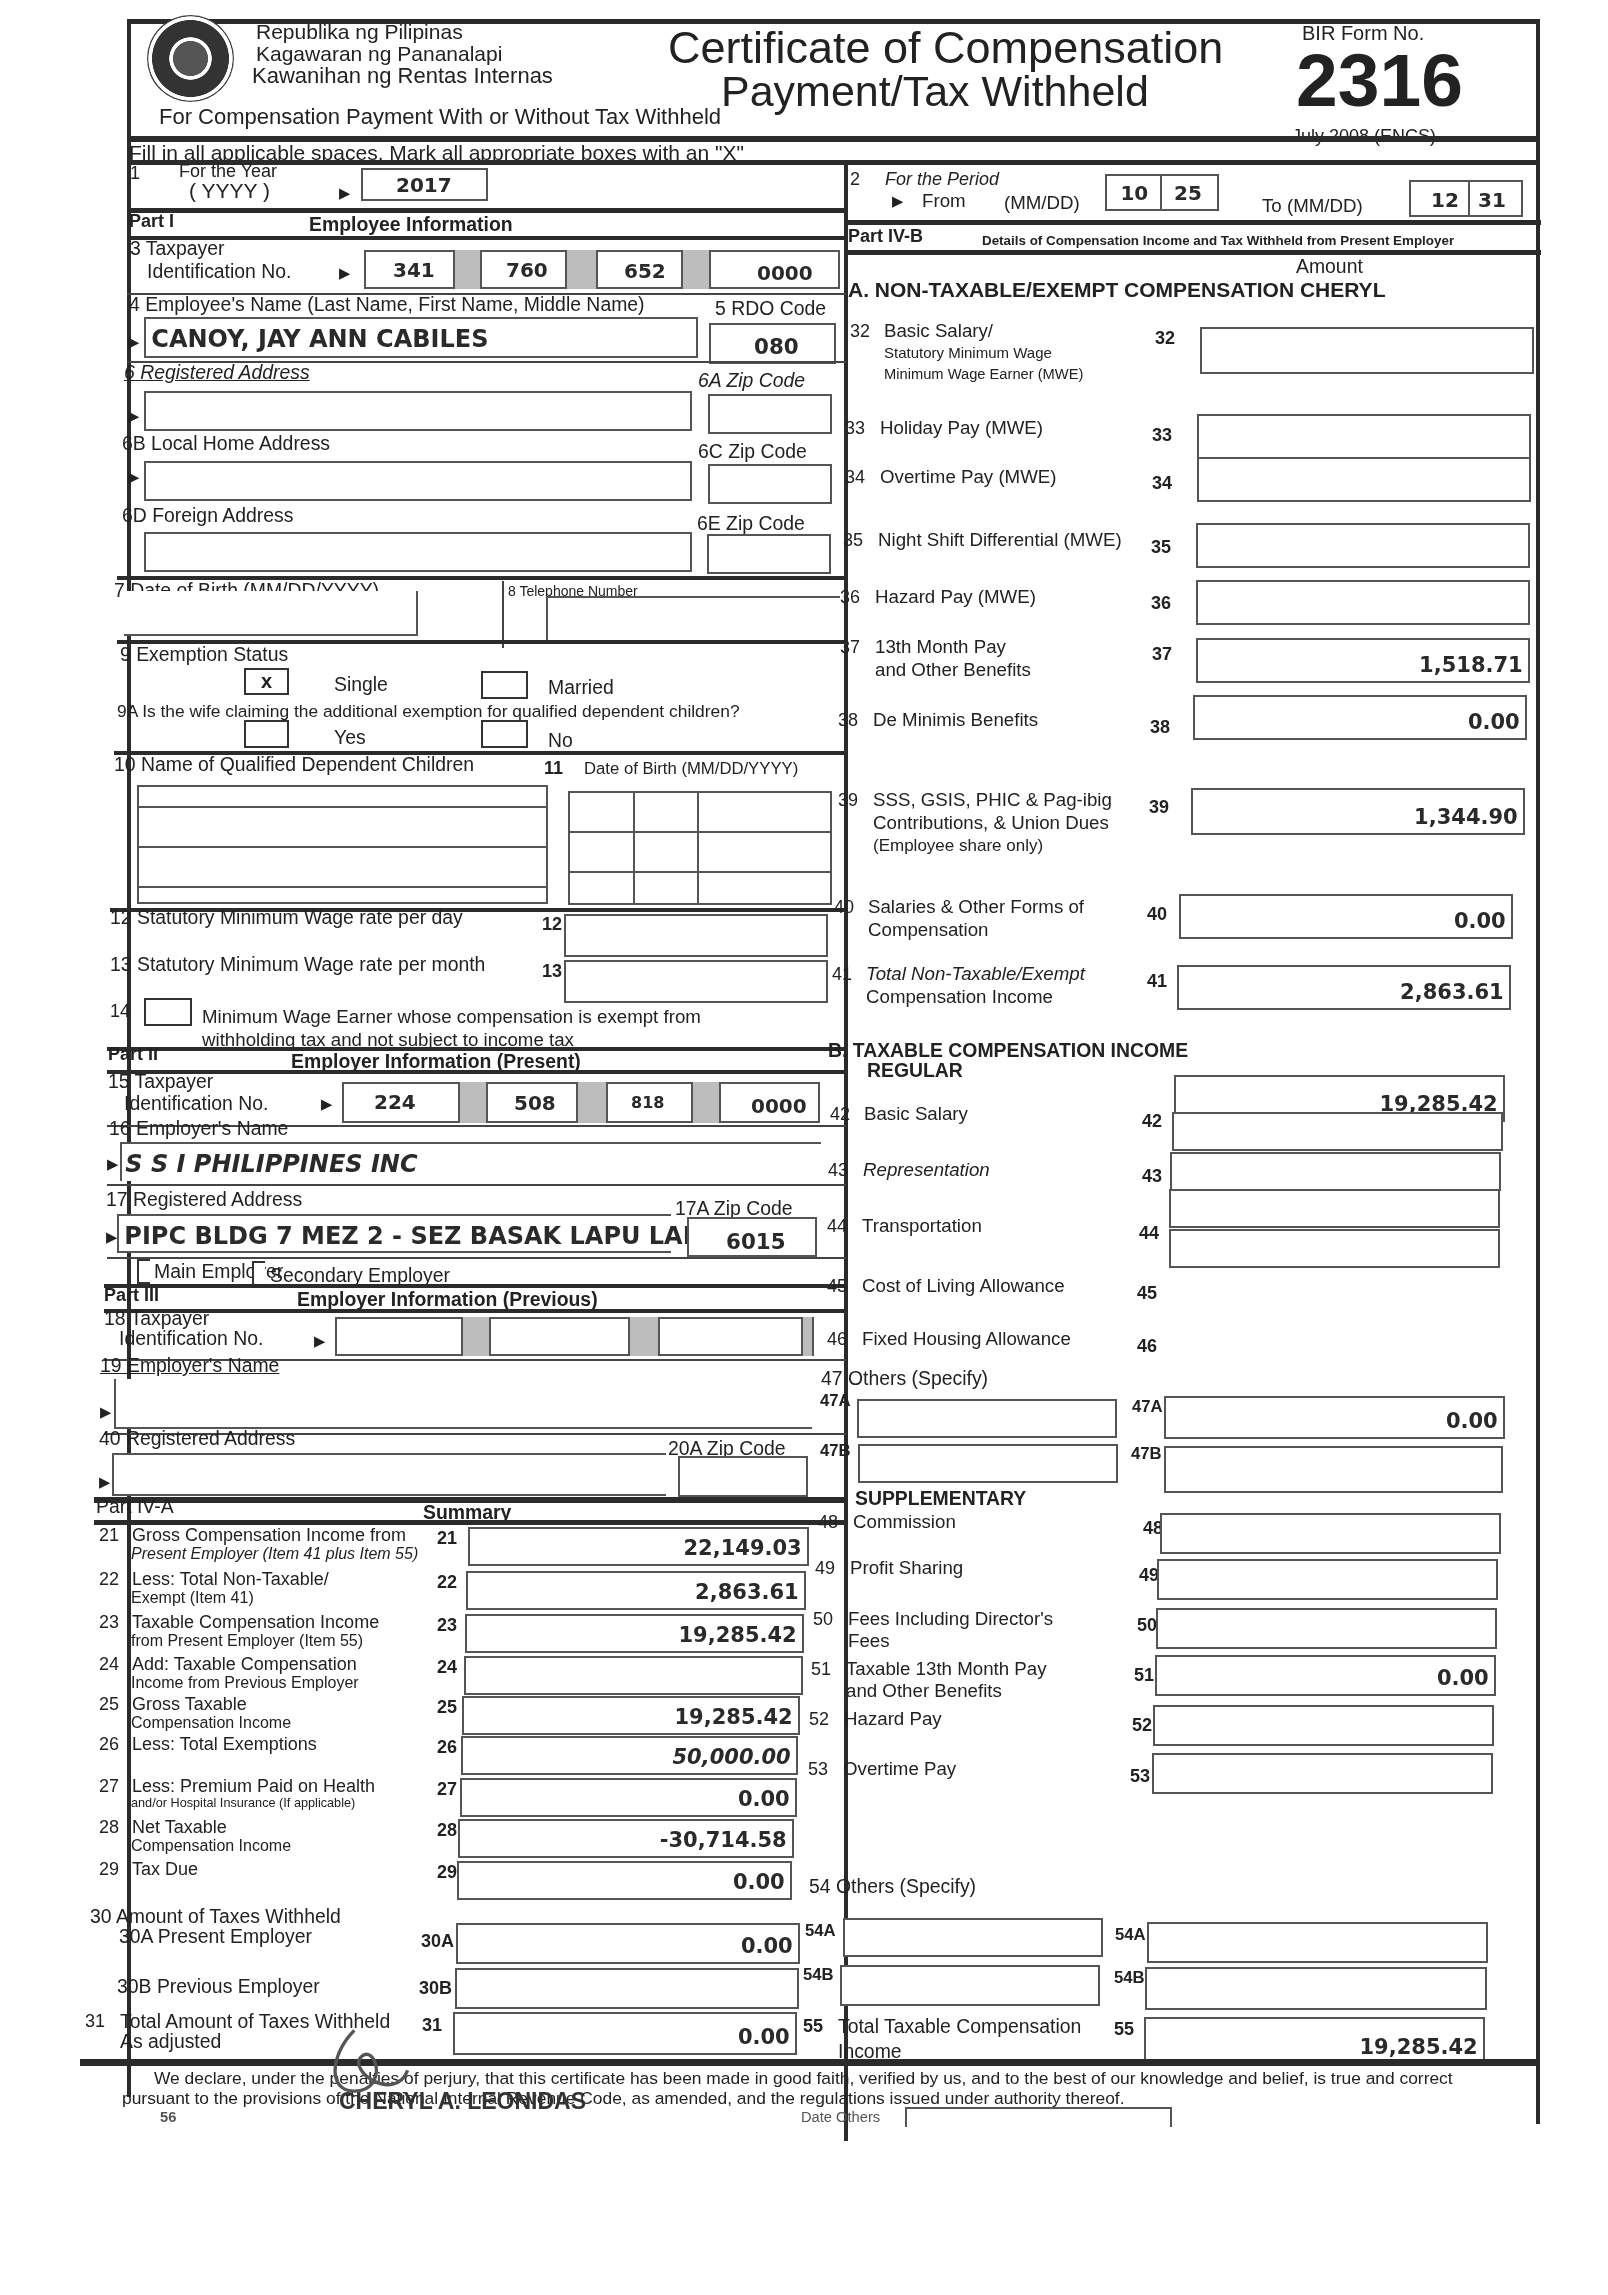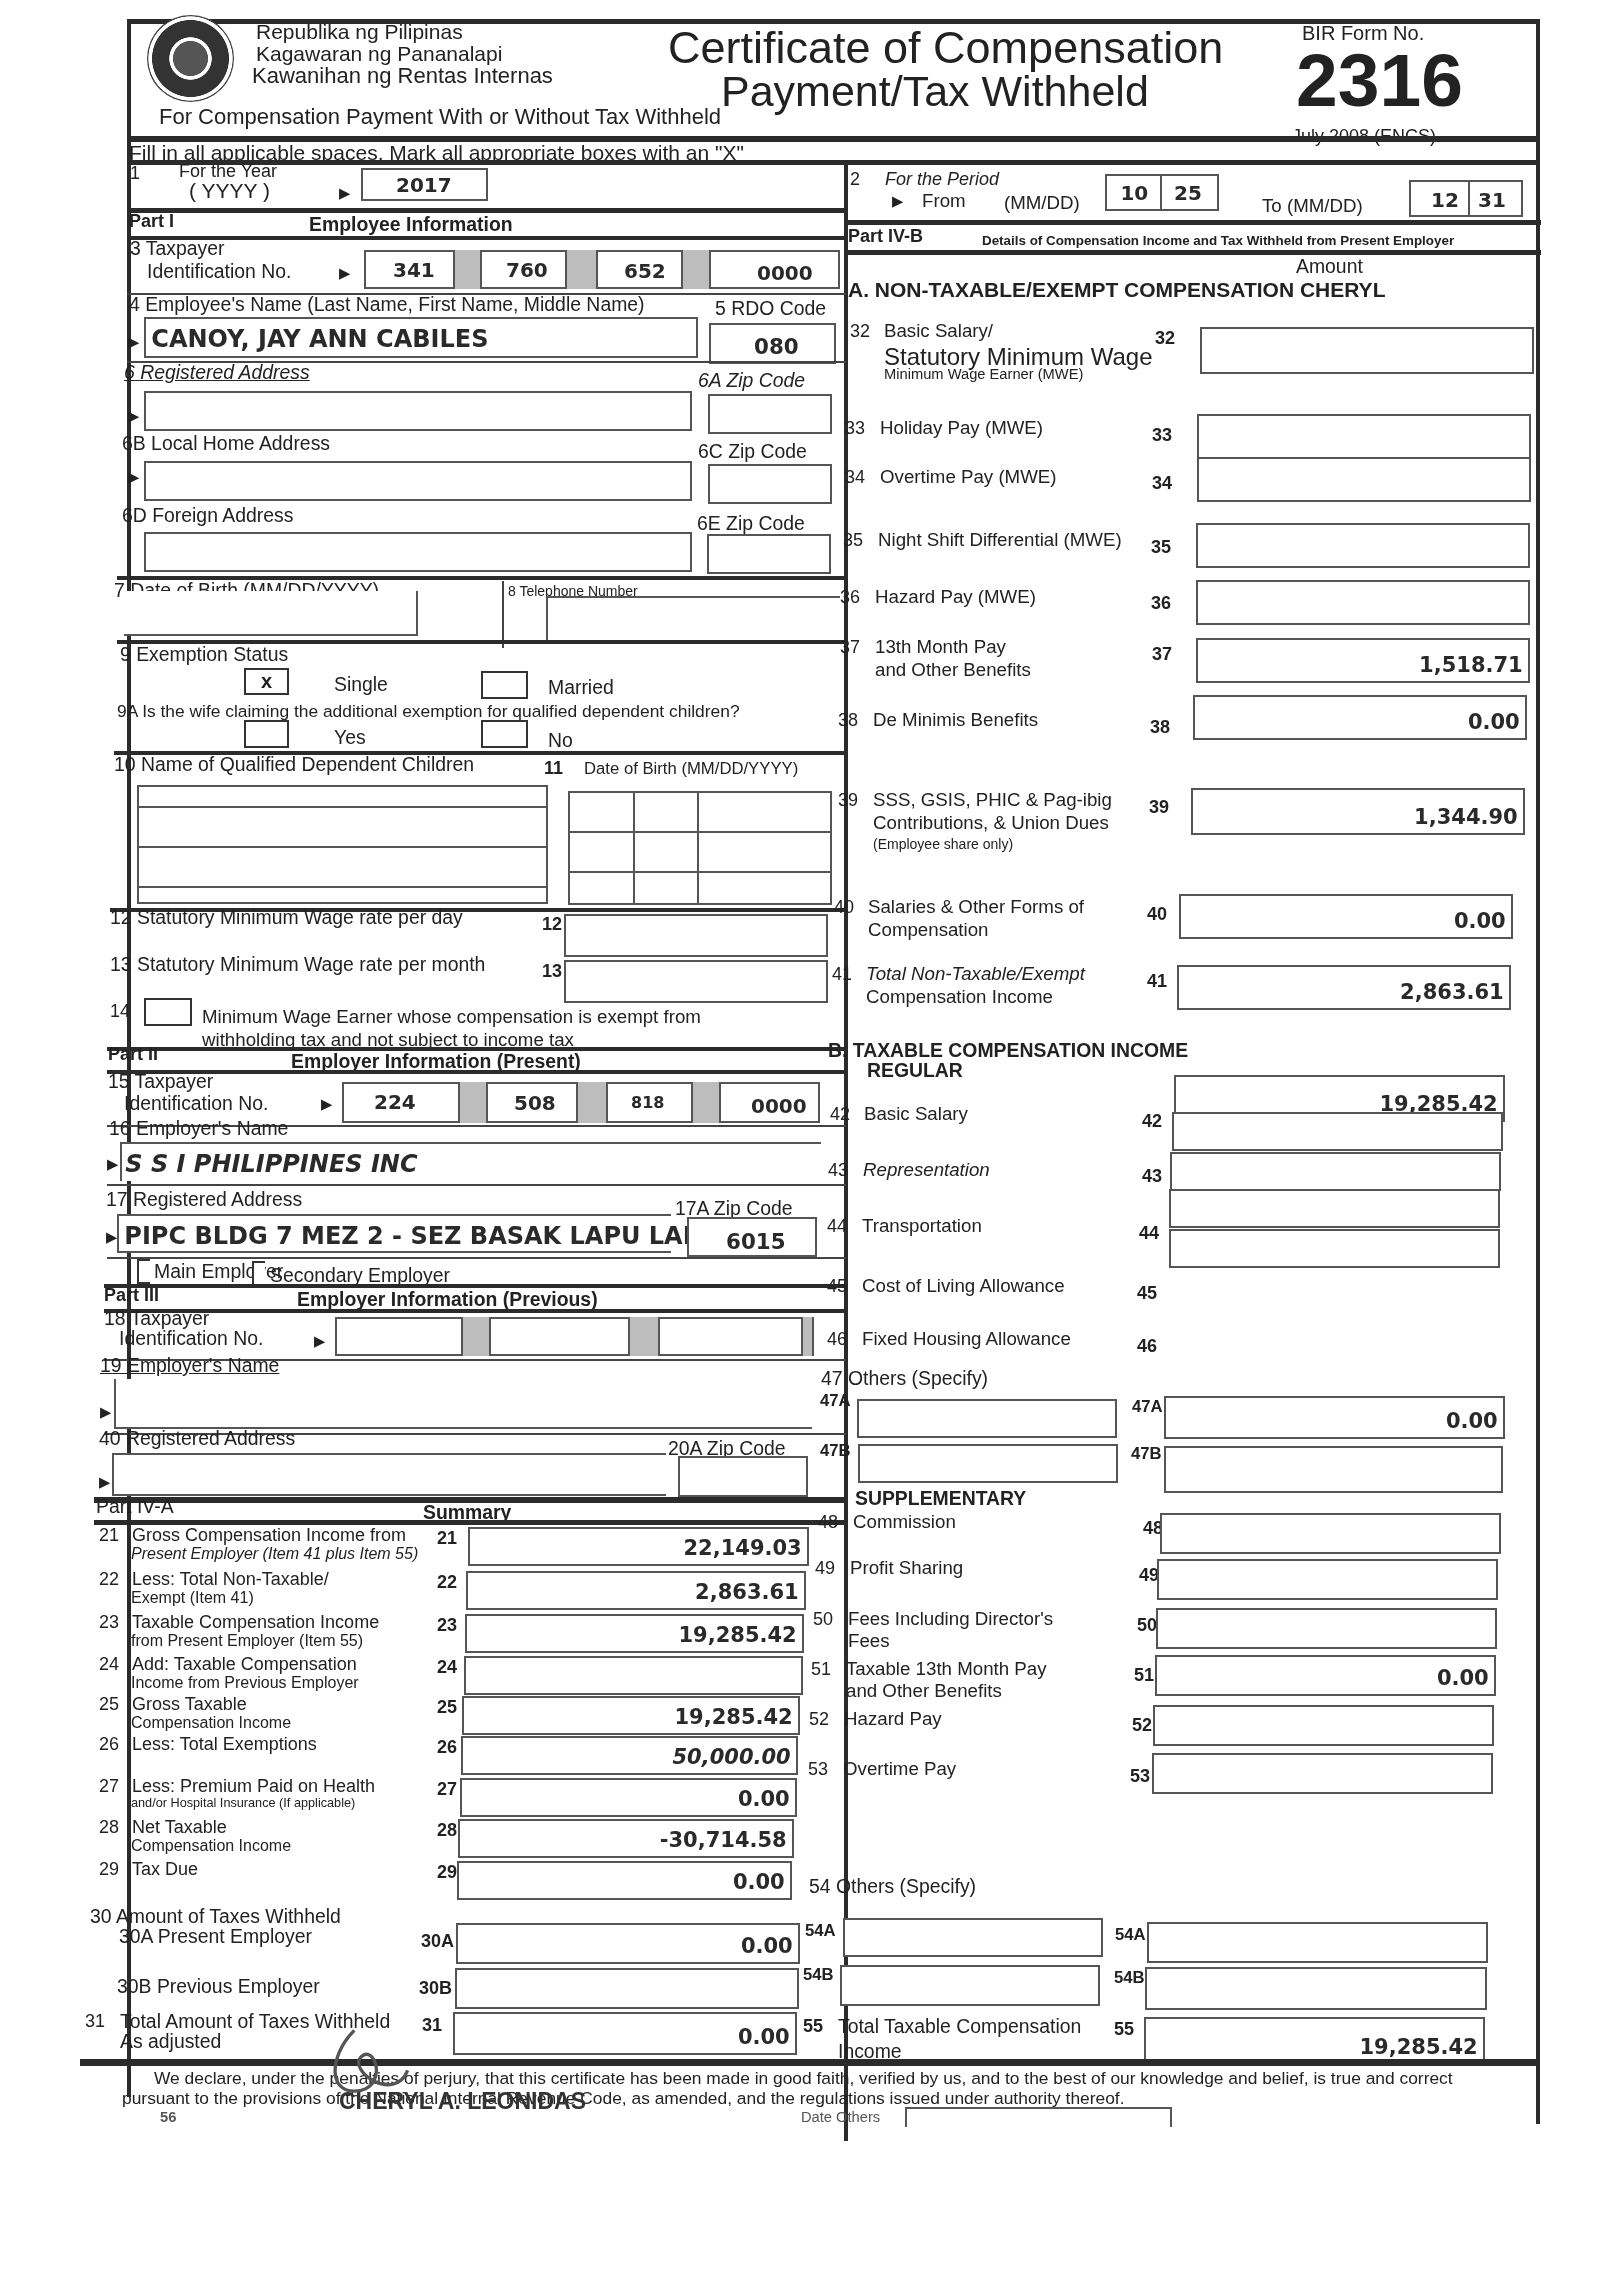--- a/index.html
+++ b/index.html
@@ -316,21 +316,21 @@
 <div class="t" style="left:120px;top:2012px;font-size:19.4px;">Total Amount of Taxes Withheld</div>
 <div class="t" style="left:120px;top:2032px;font-size:19.4px;">As adjusted</div>
 <div class="t b" style="left:422px;top:2016px;font-size:18px;">31</div>
 <div class="box" style="left:453px;top:2012px;width:344px;height:43px;">
   <div class="val amt">0.00</div>
 </div>
 
 <div id="part4b-items">
     <div class="t" style="left:850px;top:322px;font-size:18px;">32</div>
     <div class="t" style="left:884px;top:322px;font-size:18.7px;">Basic Salary/</div>
-    <div class="t" style="left:884px;top:345px;font-size:24px;">Statutory Minimum Wage</div>
+    <div class="t" style="left:884px;top:345px;font-size:15px;">Statutory Minimum Wage</div>
     <div class="t" style="left:884px;top:367px;font-size:14.7px;">Minimum Wage Earner (MWE)</div>
     <div class="t b" style="left:1155px;top:329px;font-size:18px;">32</div>
     <div class="box" style="left:1200px;top:327px;width:334px;height:47px;">
       <div class="val amt"></div>
     </div>
     <div class="t" style="left:845px;top:419px;font-size:18px;">33</div>
     <div class="t" style="left:880px;top:419px;font-size:18.7px;">Holiday Pay (MWE)</div>
     <div class="t" style="left:880px;top:442px;font-size:18.7px;"></div>
     <div class="t" style="left:880px;top:465px;font-size:14.7px;"></div>
     <div class="t b" style="left:1152px;top:426px;font-size:18px;">33</div>
@@ -373,21 +373,21 @@
     <div class="t" style="left:873px;top:711px;font-size:18.7px;">De Minimis Benefits</div>
     <div class="t" style="left:873px;top:734px;font-size:18.7px;"></div>
     <div class="t" style="left:873px;top:757px;font-size:14.7px;"></div>
     <div class="t b" style="left:1150px;top:718px;font-size:18px;">38</div>
     <div class="box" style="left:1193px;top:695px;width:334px;height:45px;">
       <div class="val amt">0.00</div>
     </div>
     <div class="t" style="left:838px;top:791px;font-size:18px;">39</div>
     <div class="t" style="left:873px;top:791px;font-size:18.7px;">SSS, GSIS, PHIC &amp; Pag-ibig</div>
     <div class="t" style="left:873px;top:814px;font-size:18.7px;">Contributions, &amp; Union Dues</div>
-    <div class="t" style="left:873px;top:837px;font-size:14px;">(Employee share only)</div>
+    <div class="t" style="left:873px;top:837px;font-size:17px;">(Employee share only)</div>
     <div class="t b" style="left:1149px;top:798px;font-size:18px;">39</div>
     <div class="box" style="left:1191px;top:788px;width:334px;height:47px;">
       <div class="val amt">1,344.90</div>
     </div>
     <div class="t" style="left:834px;top:898px;font-size:18px;">40</div>
     <div class="t" style="left:868px;top:898px;font-size:18.7px;">Salaries &amp; Other Forms of</div>
     <div class="t" style="left:868px;top:921px;font-size:18.7px;">Compensation</div>
     <div class="t" style="left:868px;top:944px;font-size:14.7px;"></div>
     <div class="t b" style="left:1147px;top:905px;font-size:18px;">40</div>
     <div class="box" style="left:1179px;top:894px;width:334px;height:45px;">

